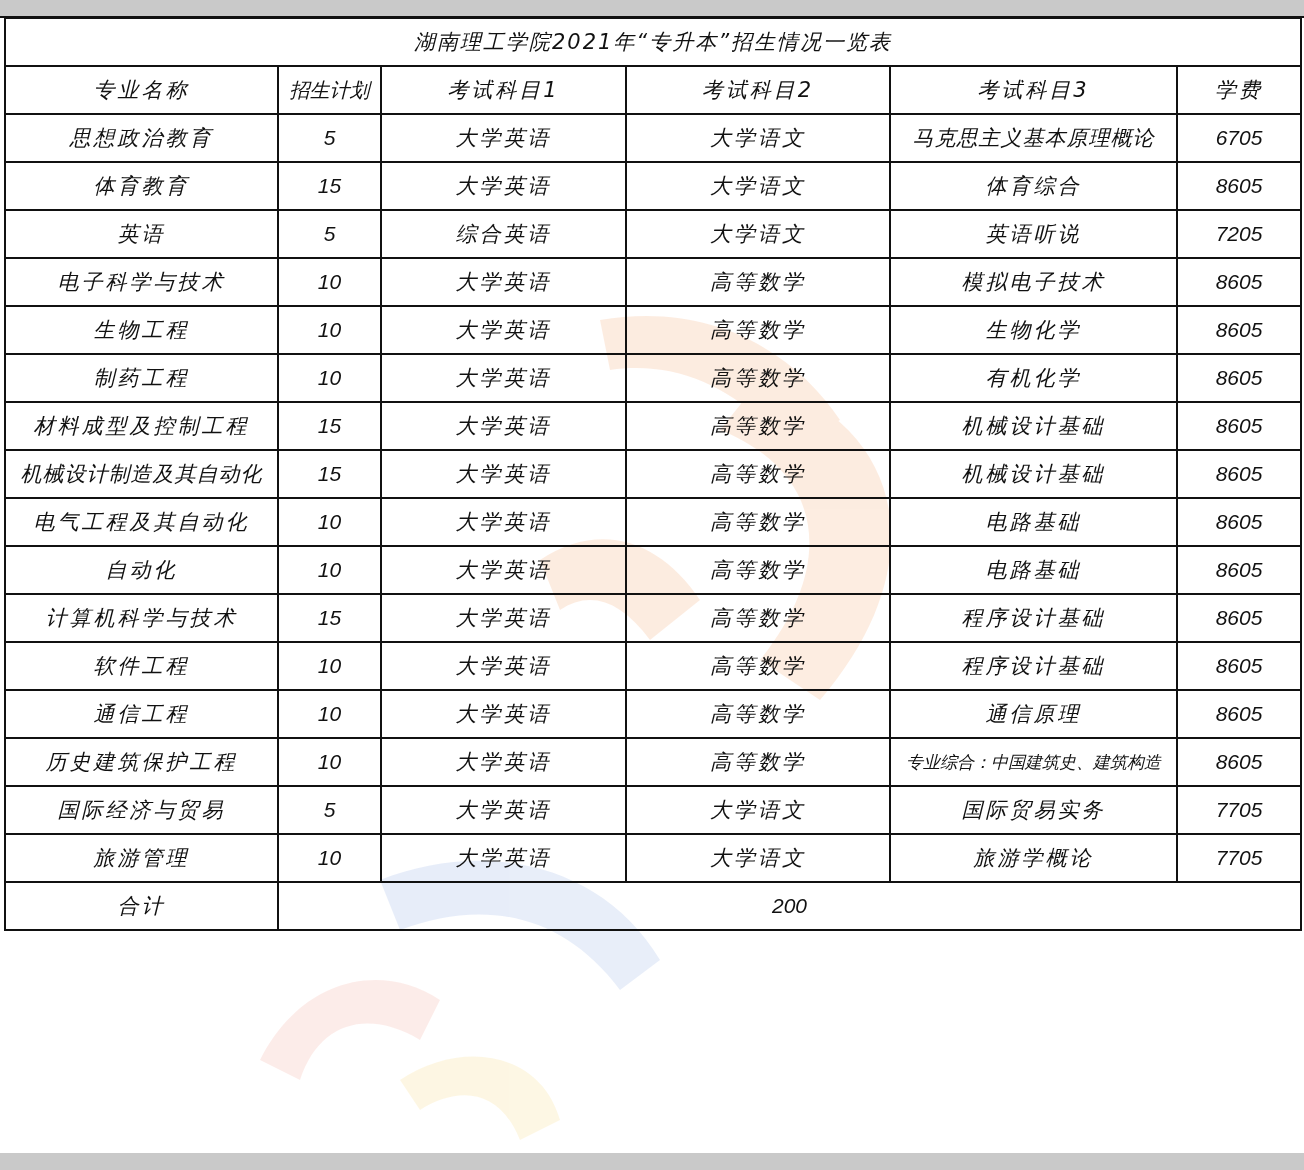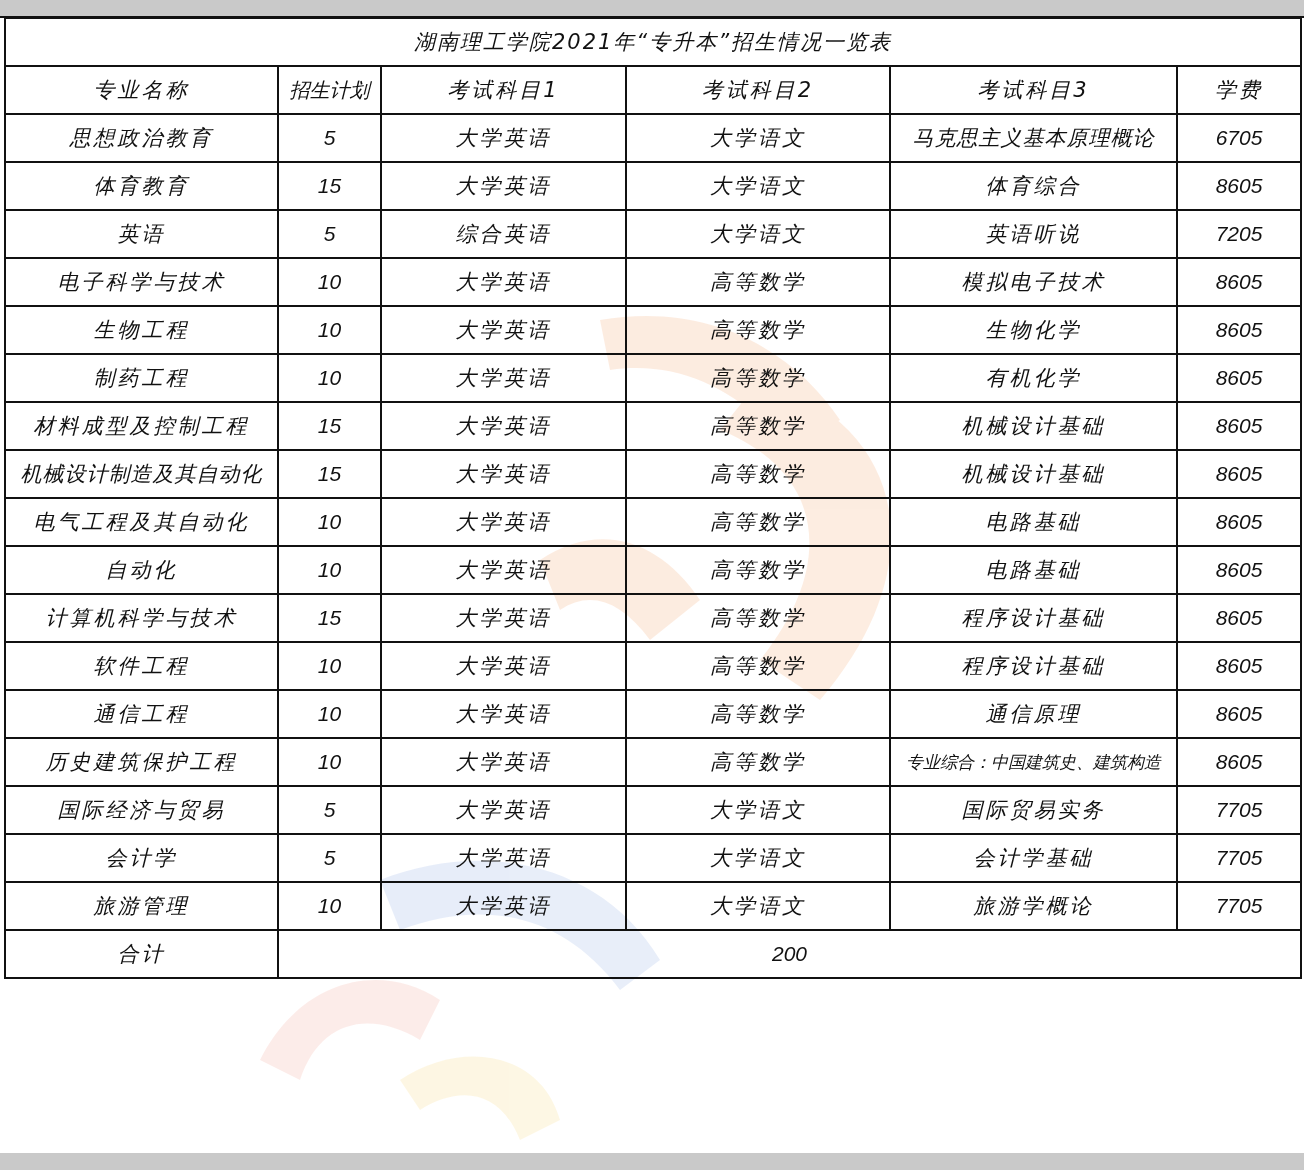--- a/index.html
+++ b/index.html
@@ -195,28 +195,20 @@
   </tr>
         <tr>
     <td>国际经济与贸易</td>
     <td class="num">5</td>
     <td>大学英语</td>
     <td>大学语文</td>
     <td>国际贸易实务</td>
     <td class="num">7705</td>
   </tr>
         <tr>
-    <td>会计学</td>
-    <td class="num">5</td>
-    <td>大学英语</td>
-    <td>大学语文</td>
-    <td>会计学基础</td>
-    <td class="num">7705</td>
-  </tr>
-        <tr>
     <td>旅游管理</td>
     <td class="num">10</td>
     <td>大学英语</td>
     <td>大学语文</td>
     <td>旅游学概论</td>
     <td class="num">7705</td>
   </tr>
       </tbody>
     <tbody>
         <tr>

